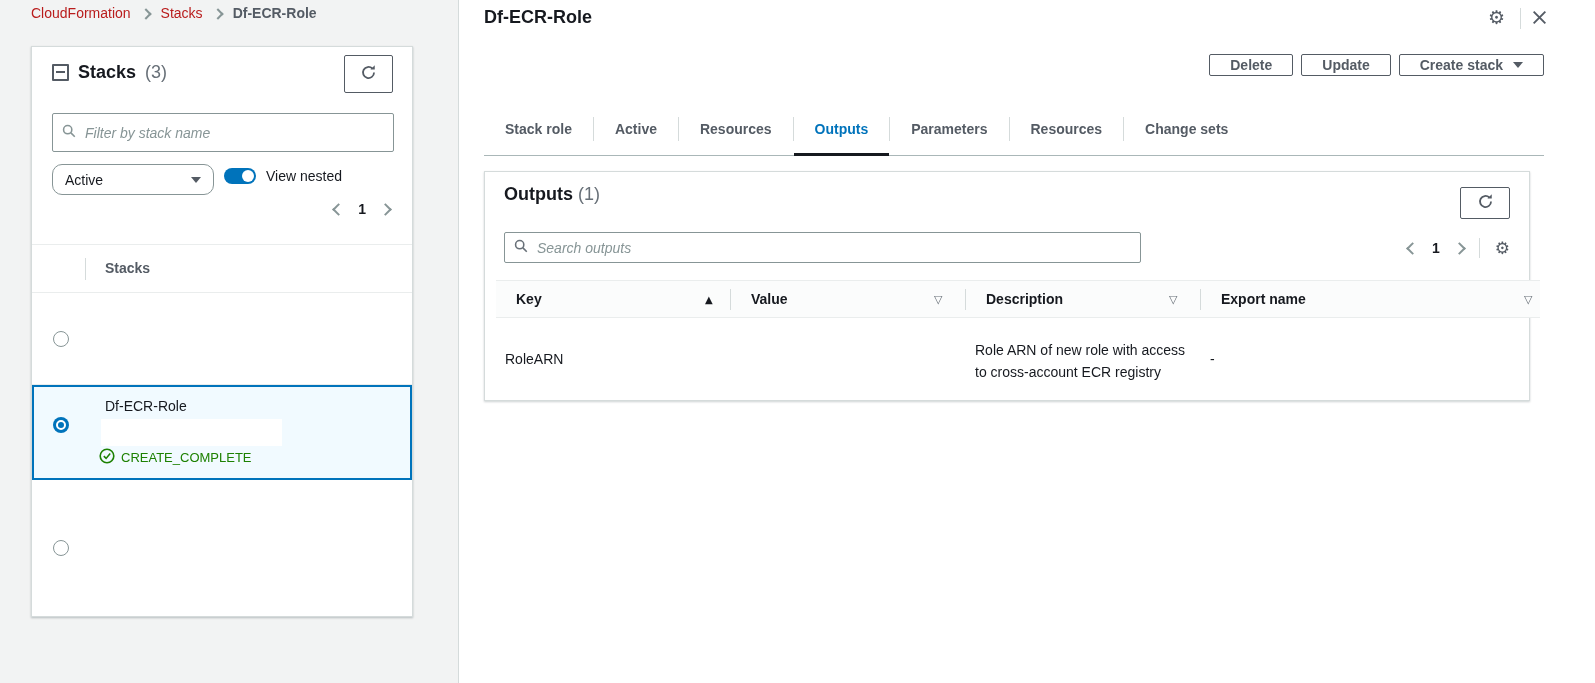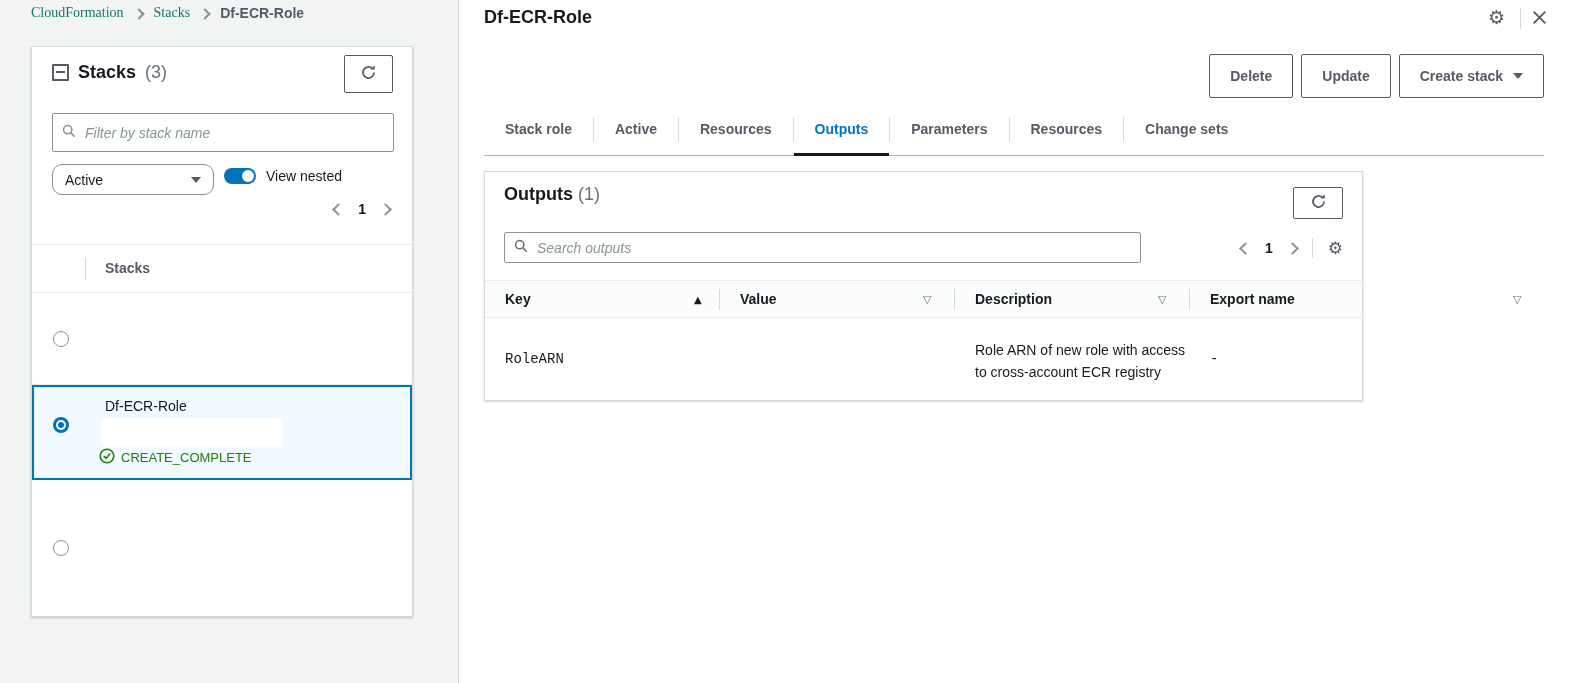--- a/index.html
+++ b/index.html
@@ -3,21 +3,21 @@
 <meta charset="utf-8">
 <style>
   html,body{margin:0;padding:0;}
   body{font-family:"Liberation Sans",sans-serif;color:#16191f;}
   .screen{position:relative;width:1595px;height:683px;background:#ffffff;overflow:hidden;font-size:14px;}
 
   
   .left-region{position:absolute;left:0;top:0;width:459px;height:683px;background:#f2f3f3;border-right:1px solid #d5dbdb;box-sizing:border-box;}
 
   .breadcrumb{position:absolute;left:31px;top:5px;display:flex;align-items:center;gap:11px;font-size:14px;}
-  .crumb-link{color:#0f766e;text-decoration:none;cursor:pointer;font-family:Liberation Serif, serif;}
+  .crumb-link{color:#b91c1c;text-decoration:none;cursor:pointer;}
   .crumb-current{color:#545b64;font-weight:700;}
   .crumb-sep{display:inline-block;width:6px;height:6px;border-top:2px solid #879596;border-right:2px solid #879596;transform:rotate(45deg);margin-top:1px;}
 
   .stacks-card{position:absolute;left:31px;top:46px;width:382px;height:571px;background:#fff;border:1px solid #d5dbdb;box-shadow:0 1px 2px rgba(0,28,36,.25);box-sizing:border-box;}
 
   .panel-title{position:absolute;left:20px;top:15px;display:flex;align-items:center;gap:9px;font-size:18px;font-weight:700;}
   .panel-title .count{font-weight:400;color:#687078;}
   .collapse-icon{position:relative;width:13px;height:13px;border:2px solid #545b64;border-radius:1px;flex:0 0 auto;}
   .collapse-icon::after{content:"";position:absolute;left:2px;right:2px;top:4.5px;height:2px;background:#545b64;}
 
@@ -65,47 +65,47 @@
 
   
   .main{position:absolute;left:460px;top:0;width:1135px;height:683px;background:#fff;}
   .page-title{position:absolute;left:24px;top:7px;font-size:18px;font-weight:700;}
   .uicon{font-family:"DejaVu Sans",sans-serif;color:#545b64;line-height:1;}
   .hdr-gear{position:absolute;left:1028px;top:8px;font-size:19px;cursor:pointer;}
   .hdr-vdiv{position:absolute;left:1060px;top:8px;width:1px;height:21px;background:#d5dbdb;}
   .hdr-close{position:absolute;left:1071px;top:9px;cursor:pointer;}
 
   .actions{position:absolute;right:51px;top:54px;display:flex;gap:8px;}
-  .btn{height:44px;background:#fff;border:1px solid #545b64;border-radius:2px;color:#545b64;font-weight:700;font-size:14px;font-family:"Liberation Sans",sans-serif;padding:0 20px;display:flex;align-items:center;gap:10px;cursor:pointer;}
+  .btn{height:22px;background:#fff;border:1px solid #545b64;border-radius:2px;color:#545b64;font-weight:700;font-size:14px;font-family:"Liberation Sans",sans-serif;padding:0 20px;display:flex;align-items:center;gap:10px;cursor:pointer;}
   .btn .caret-down{border-top-color:#545b64;}
 
   .tabs{position:absolute;left:24px;top:103px;width:1060px;height:53px;border-bottom:1px solid #aab7b8;display:flex;align-items:stretch;box-sizing:border-box;}
   .tab{position:relative;display:flex;align-items:center;padding:0 21px;font-weight:700;color:#545b64;cursor:pointer;}
   .tab.active{color:#0073bb;}
   .tab.active::after{content:"";position:absolute;left:0;right:0;bottom:-1px;height:3px;background:#16191f;}
   .tab-sep{width:1px;height:24px;background:#d5dbdb;align-self:center;}
 
-  .outputs-card{position:absolute;left:24px;top:171px;width:879px;height:230px;background:#fff;border:1px solid #d5dbdb;box-shadow:0 1px 2px rgba(0,28,36,.2);box-sizing:border-box;}
+  .outputs-card{position:absolute;left:24px;top:171px;width:1046px;height:230px;background:#fff;border:1px solid #d5dbdb;box-shadow:0 1px 2px rgba(0,28,36,.2);box-sizing:border-box;}
   .oc-title{position:absolute;left:19px;top:12px;font-size:18px;font-weight:700;}
   .oc-title .count{font-weight:400;color:#687078;}
   .oc-refresh{position:absolute;right:19px;top:15px;width:50px;height:32px;}
   .oc-search{left:19px;top:60px;width:637px;height:31px;}
   .oc-pag{position:absolute;right:19px;top:66px;}
   .oc-pag .vdiv{width:1px;height:20px;background:#d5dbdb;}
   .oc-gear{font-size:17px;cursor:pointer;}
 
-  .thead{position:absolute;left:0;top:108px;width:100%;height:38px;background:#fbfcfc;border-top:1px solid #eaeded;border-bottom:1px solid #eaeded;box-sizing:border-box;}
+  .thead{position:absolute;left:11px;top:108px;width:100%;height:38px;background:#fbfcfc;border-top:1px solid #eaeded;border-bottom:1px solid #eaeded;box-sizing:border-box;}
   .th{position:absolute;top:0;height:100%;display:flex;align-items:center;font-weight:700;color:#16191f;cursor:pointer;}
   .sort-glyph{font-family:"DejaVu Sans",sans-serif;font-size:10px;color:#16191f;position:absolute;top:13px;}
   .sort-glyph.inactive{color:#687078;font-size:11px;top:12px;}
   .col-div{position:absolute;top:8px;width:1px;height:21px;background:#d5dbdb;}
 
   .trow{position:absolute;left:0;top:146px;width:100%;height:82px;}
   .td{position:absolute;color:#16191f;line-height:22px;}
-  .td.vcenter{top:0;height:100%;display:flex;align-items:center;font-family:Liberation Mono, monospace;}
+  .td.vcenter{top:0;height:100%;display:flex;align-items:center;}
 </style>
 </head>
 <body>
 
 <div class="screen">
 
   <div class="left-region">
 
     <div class="breadcrumb">
       <a class="crumb-link">CloudFormation</a>

